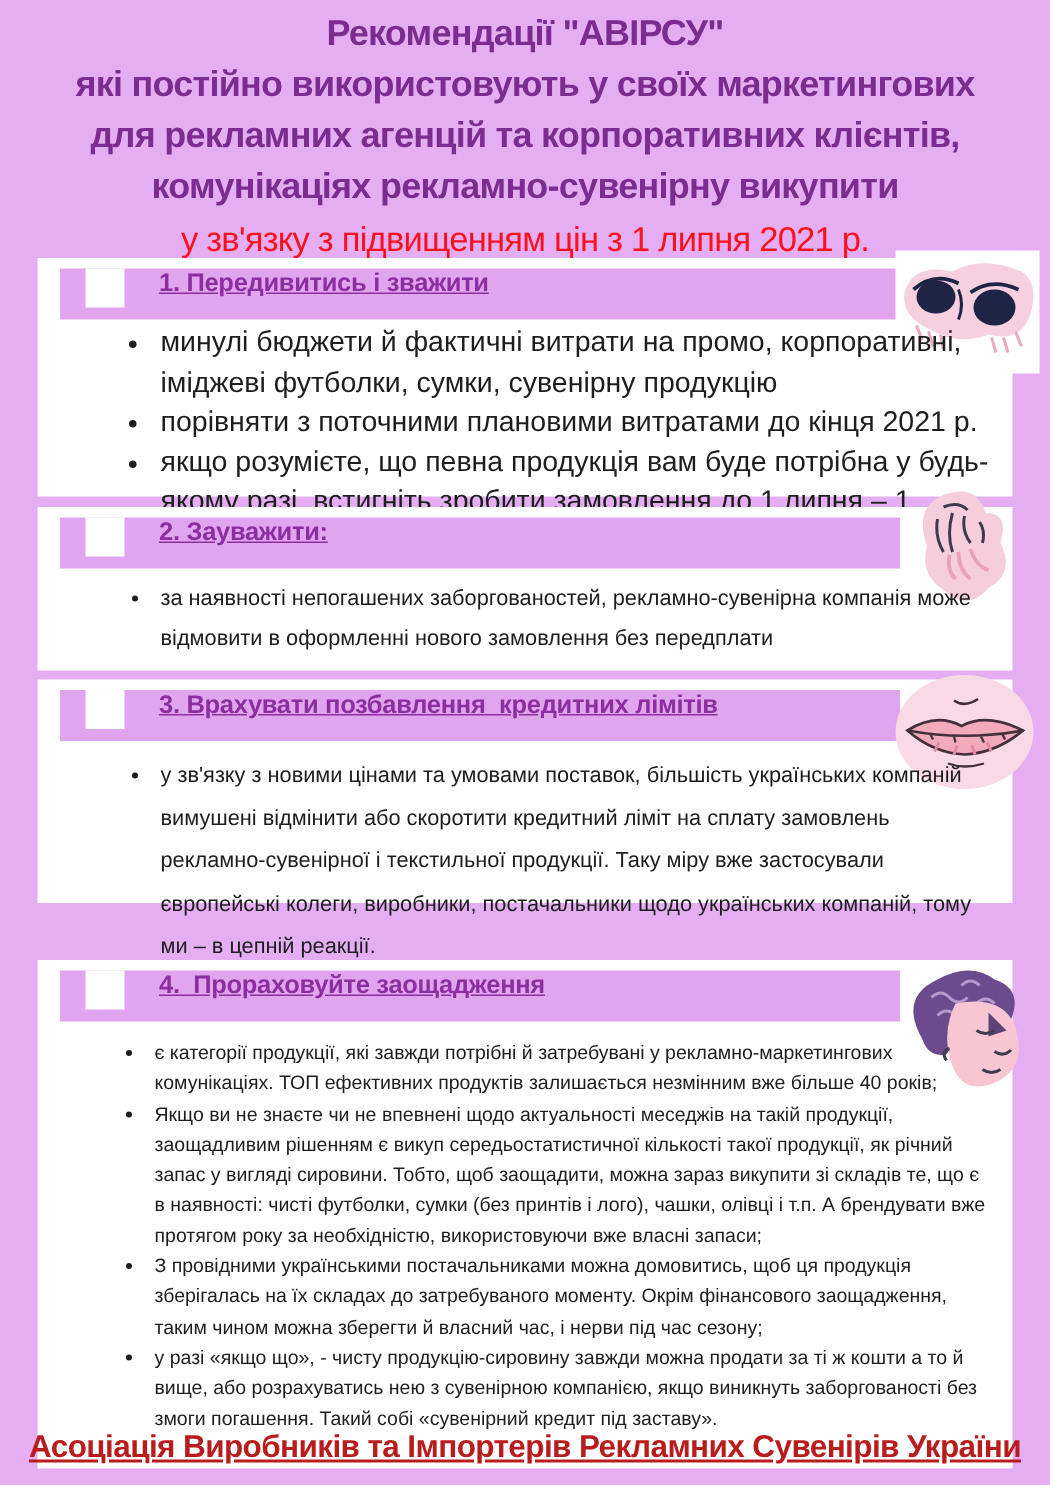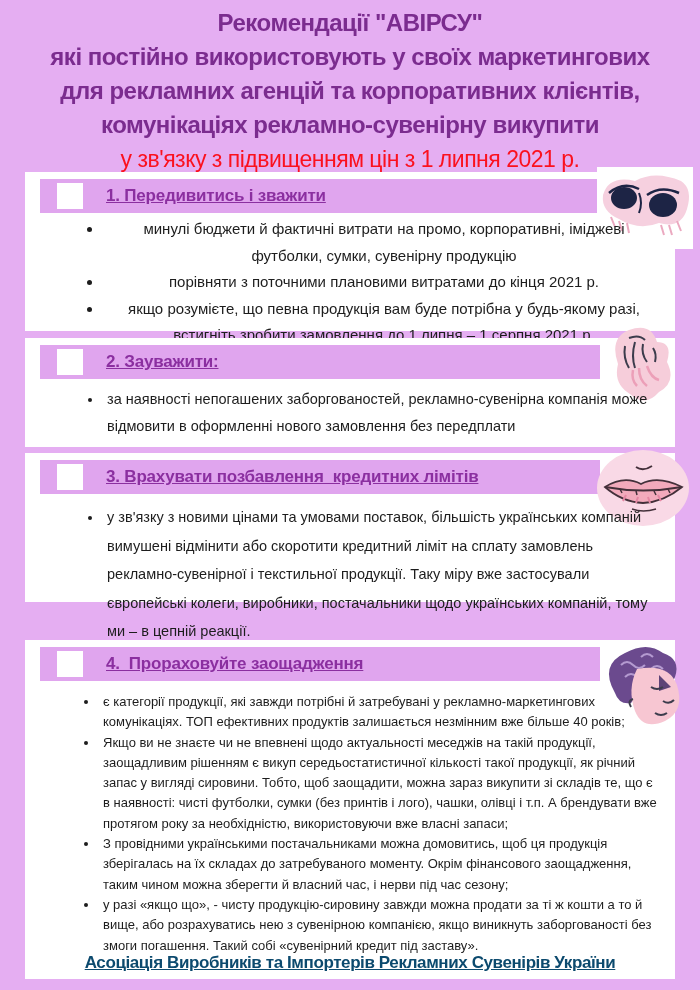--- a/index.html
+++ b/index.html
@@ -46,21 +46,21 @@
   .card-4 { top: 608px; height: 339px; margin-top: 32px; }
 
   .bar {
     position: absolute;
     top: 7px;
     left: 15px;
     width: 560px;
     height: 34px;
     background: #e0a5ee;
     display: flex;
-    align-items: center;
+    align-items: flex-start;
   }
   .bar .square {
     width: 26px;
     height: 26px;
     margin-left: 17px;
     background: #ffffff;
     flex: 0 0 auto;
   }
   .bar .bar-title {
     margin-left: 23px;
@@ -72,40 +72,40 @@
     white-space: pre;
   }
 
   ul.bullets {
     position: absolute;
     left: 78px;
     right: 14px;
     list-style: disc outside;
     color: #1d1d1d;
   }
-  .card-1 ul.bullets { top: 44px; font-size: 15px; line-height: 26.5px; text-align: center; }
+  .card-1 ul.bullets { top: 44px; font-size: 19px; line-height: 26.5px; }
   .card-2 ul.bullets { top: 48px; font-size: 14.5px; line-height: 27px; }
   .card-3 ul.bullets { top: 50px; font-size: 14.5px; line-height: 28.5px; }
   .card-4 ul.bullets { top: 52px; font-size: 13px;  line-height: 20.3px; left: 74px; right: 12px; }
   ul.bullets li { padding-left: 4px; }
 
   
   .illu { position: absolute; pointer-events: none; }
   .illu-eyes { top: -5px; right: -18px; width: 96px; height: 82px; background: #ffffff; }
   .illu-ear  { top: -14px; right: -4px;  width: 80px; height: 84px; }
   .illu-lips { top: -6px; right: -16px; width: 95px; height: 82px; }
   .illu-head { top: 1px;  right: -18px; width: 96px; height: 97px; }
   .illu svg { display: block; width: 100%; height: 100%; }
 
   
   .footer { position: absolute; top: 953px; left: 0; width: 700px; text-align: center; }
   .footer a {
-    color: #0c4a6e;
+    color: #b91c1c;
     font-weight: bold;
-    font-size: 17px;
+    font-size: 21px;
     text-decoration: underline;
     letter-spacing: -0.4px;
     cursor: pointer;
   }
 </style>
 </head>
 <body>
 
 <div class="page">
 

